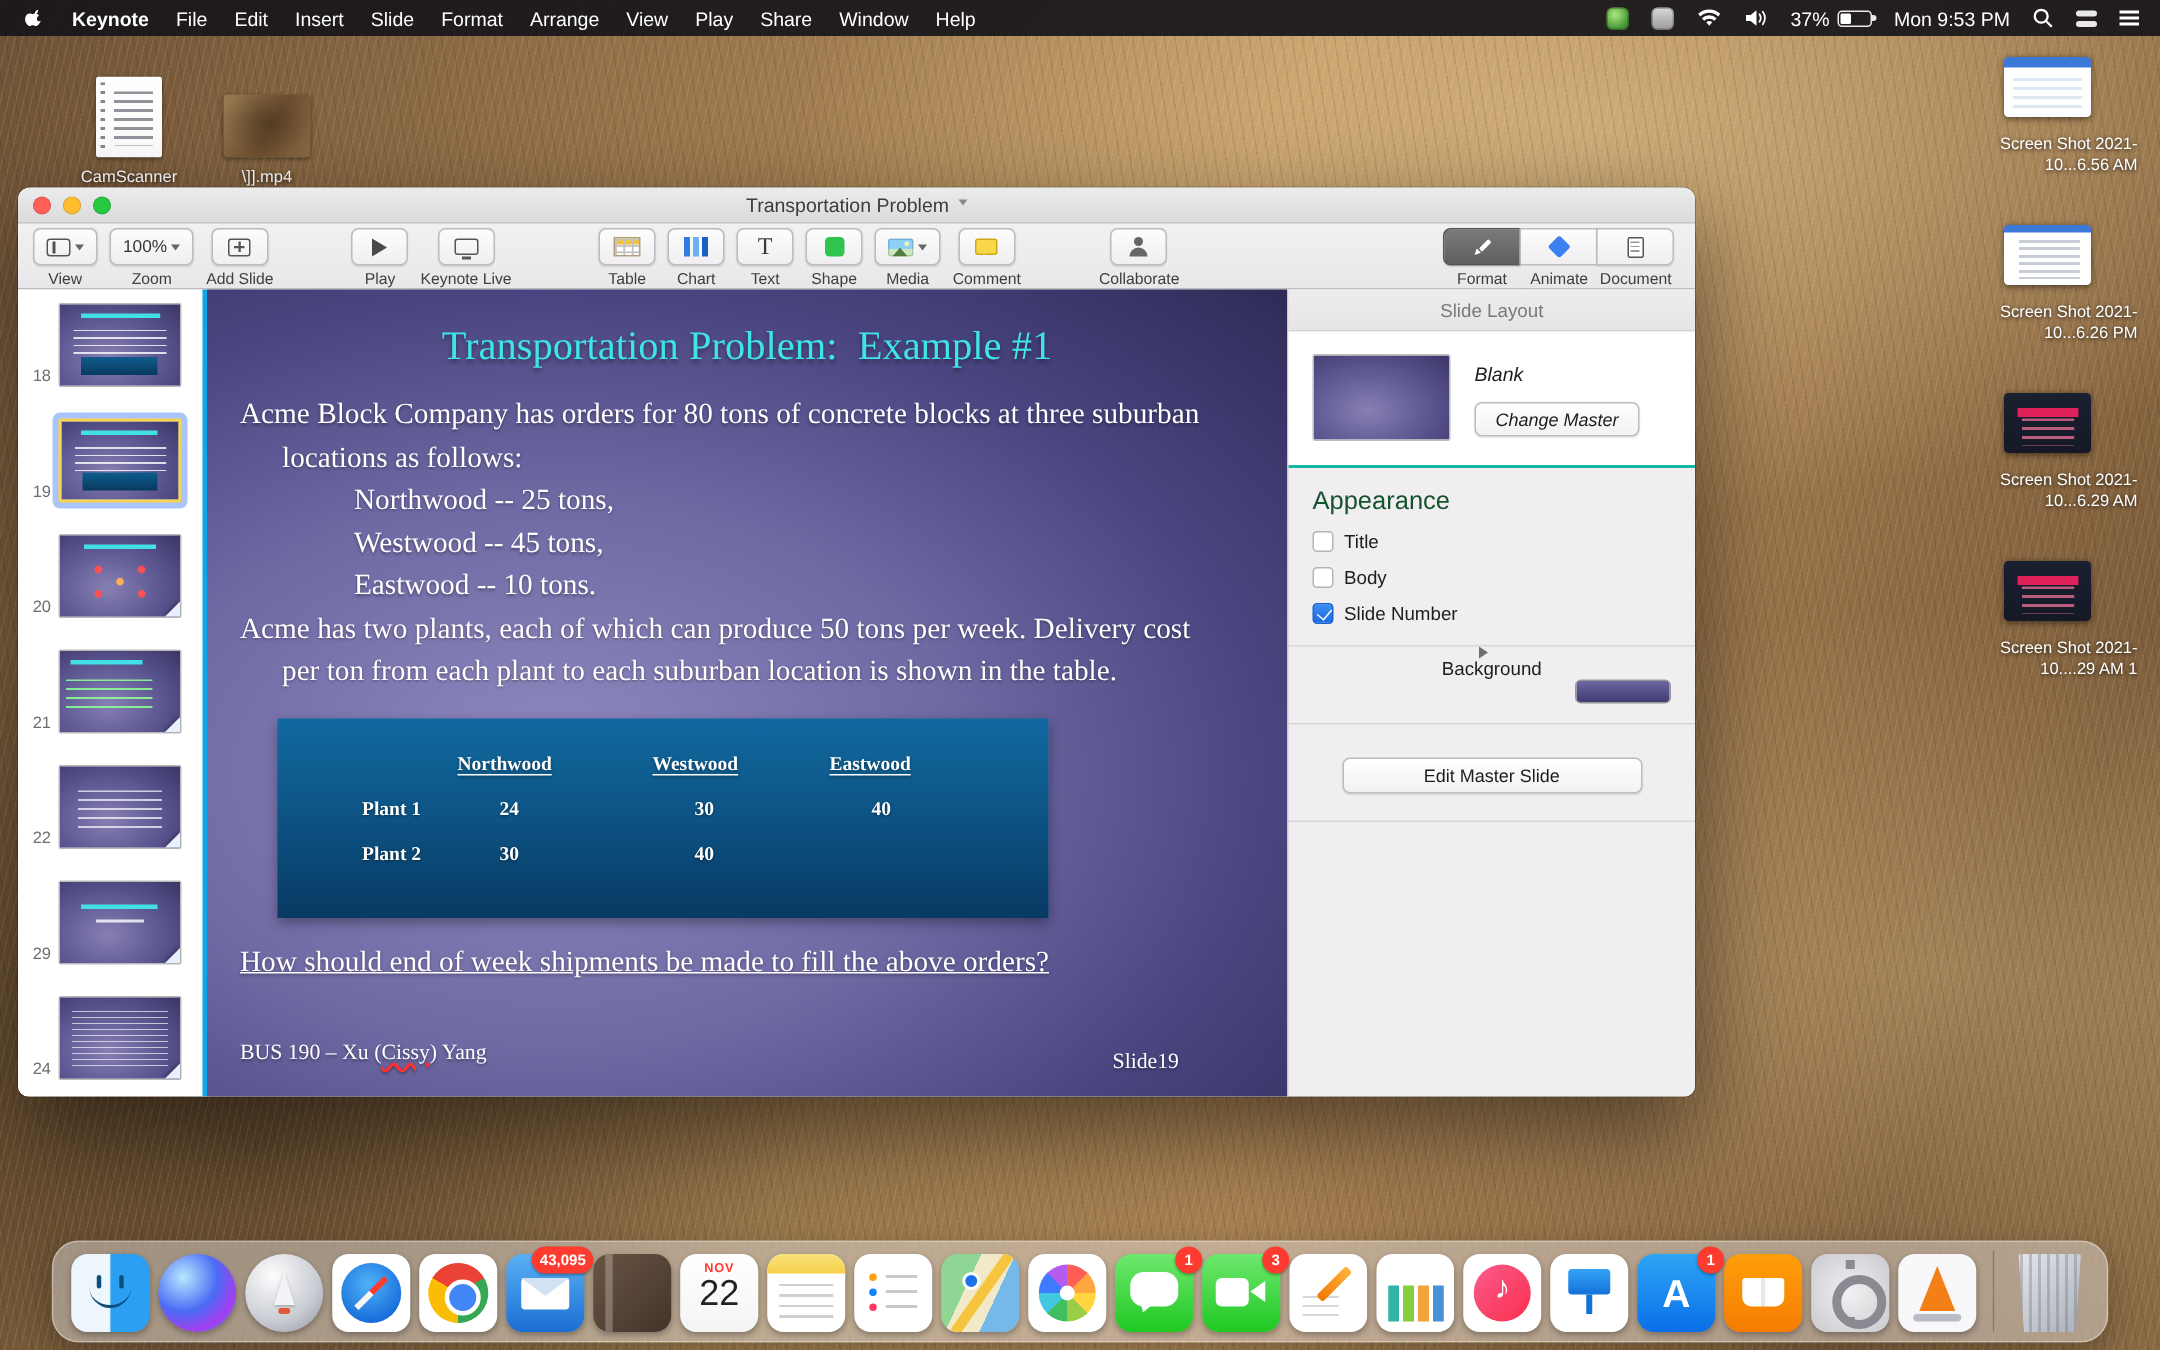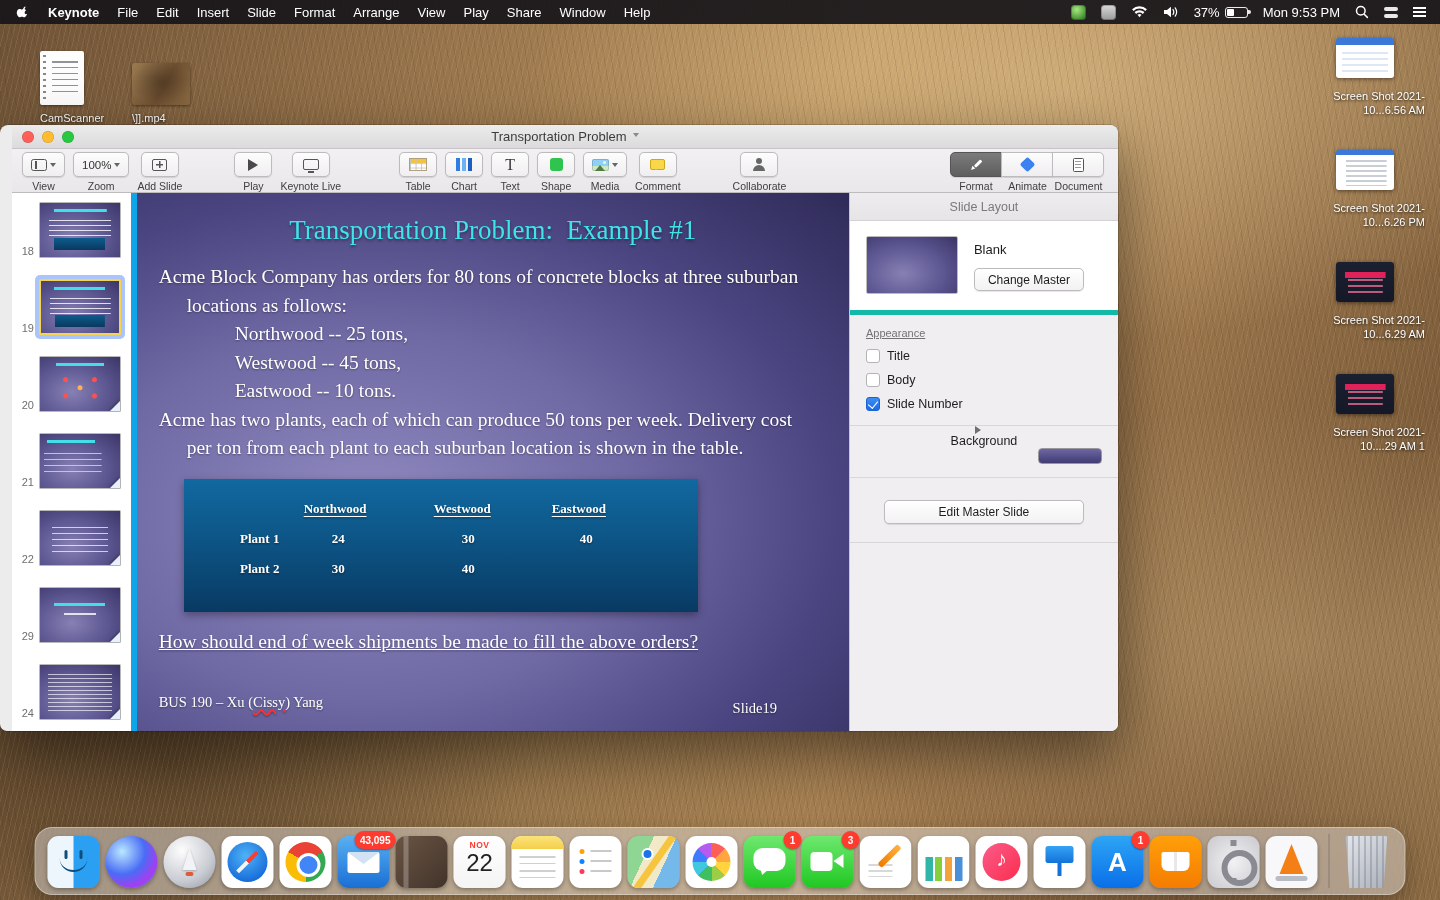--- a/index.html
+++ b/index.html
@@ -39,21 +39,21 @@
   .battery-shell::after { content:""; position:absolute; right:-4px; top:2.5px; width:2.5px; height:4px;
     background:rgba(255,255,255,.9); border-radius:0 2px 2px 0; }
   .battery-fill { position:absolute; left:1px; top:1px; bottom:1px; width:37%; background:#fff; border-radius:1px; }
   .cc-icon { display:flex; flex-direction:column; gap:3px; }
   .cc-icon i { display:block; width:14px; height:4px; border-radius:2px; background:rgba(255,255,255,.9); }
   .nc-icon { display:flex; flex-direction:column; gap:2.5px; }
   .nc-icon i { display:block; width:13px; height:1.6px; background:#fff; }
 
   
   #desktop-files { position:absolute; top:32px; left:40px; display:flex; z-index:5; }
-  .df-item { width:92px; height:92px; display:flex; flex-direction:column; align-items:flex-start; justify-content:flex-end; }
+  .df-item { width:92px; height:92px; display:flex; flex-direction:column; align-items:center; justify-content:flex-end; }
   .df-label { margin-top:7px; font-size:11px; color:#fff; text-shadow:0 1px 3px rgba(0,0,0,.85); }
   .df-camscanner { width:44px; height:54px; background:#fdfdfd; border-radius:2px; box-shadow:0 1px 3px rgba(0,0,0,.45);
     background-image:
       repeating-linear-gradient(rgba(120,120,130,.8) 0 1.5px, transparent 1.5px 6px),
       repeating-linear-gradient(#888 0 2px, transparent 2px 6px);
     background-size: 26px 36px, 3px 46px;
     background-position: 12px 10px, 3px 4px;
     background-repeat:no-repeat; background-color:#fdfdfd; }
   .df-video { width:58px; height:42px; border-radius:3px; box-shadow:0 1px 3px rgba(0,0,0,.45);
     background:
@@ -79,23 +79,23 @@
   .ss-dark { background-image:
       linear-gradient(#e0215a,#e0215a),
       repeating-linear-gradient(rgba(255,120,160,.7) 0 2px, transparent 2px 6px),
       linear-gradient(#1b2030,#141827);
     background-size:70% 6px, 60% 18px, 100% 100%;
     background-position:50% 28%, 50% 75%, 0 0; background-repeat:no-repeat; }
   .ss-label { margin-top:12px; font-size:11px; line-height:1.25; color:#fff; text-align:right;
     text-shadow:0 1px 3px rgba(0,0,0,.85); width:120px; }
 
   
-  #keynote-window { position:absolute; left:0; top:125px; width:1118px; height:606px; z-index:10;
+  #keynote-window { position:absolute; left:12px; top:125px; width:1118px; height:606px; z-index:10;
     border-radius:8px 8px 7px 7px; overflow:hidden;
-    box-shadow:0 22px 60px rgba(0,0,0,.5), 0 0 0 .5px rgba(0,0,0,.3); background:#ececec;padding-left:12px; }
+    box-shadow:0 22px 60px rgba(0,0,0,.5), 0 0 0 .5px rgba(0,0,0,.3); background:#ececec; }
 
   #titlebar { height:24px; background:linear-gradient(#ececec,#dcdadc); border-bottom:1px solid #c6c4c6;
     display:flex; align-items:center; position:relative; }
   .traffic { display:flex; gap:8px; padding-left:10px; }
   .tl { width:12px; height:12px; border-radius:50%; box-shadow:inset 0 0 0 .5px rgba(0,0,0,.2); }
   .tl-close { background:#ff5f57; } .tl-min { background:#febc2e; } .tl-zoom { background:#28c840; }
   #window-title { position:absolute; left:0; right:0; text-align:center; font-size:13px; color:#3c3c3c; }
   #window-title .wt-chev { display:inline-block; margin-left:6px; border:3.5px solid transparent;
     border-top:4.5px solid #8a8a8a; vertical-align:1px; }
 
@@ -153,21 +153,21 @@
   .sel .tbi-format::before { background:#fff; } .sel .tbi-format::after { border-top-color:#fff; }
   .tbi-animate { width:11px; height:11px; background:#3b82f0; border-radius:2px; transform:rotate(45deg); }
   .tbi-document { width:11px; height:14px; background:#fff; border:1.5px solid #555; border-radius:1.5px; }
   .tbi-document::before { content:""; position:absolute; left:1.5px; right:1.5px; top:2px;
     height:7px; background:repeating-linear-gradient(#999 0 1px, transparent 1px 3px); }
 
   
   #window-body { display:flex; height:538px; }
 
   
-  #slide-nav { width:126px; background:#fff; border-right:6px solid #0ea5e9; padding:9px 0 0 0; overflow:hidden; }
+  #slide-nav { width:126px; background:#fff; border-right:3px solid #0ea5e9; padding:9px 0 0 0; overflow:hidden; }
   .nav-row { display:flex; height:56px; margin-bottom:21px; }
   .nav-num { width:22px; font-size:11px; color:#6e6e6e; text-align:right; margin-right:5px;
     align-self:flex-end; padding-bottom:1px; }
   .thumb-wrap { position:relative; width:82px; height:56px; }
   .thumb-wrap.selected::before { content:""; position:absolute; inset:-4px; background:rgba(77,134,247,.48); border-radius:5px; }
   .thumb { position:absolute; inset:0; border:1px solid rgba(0,0,0,.28); border-radius:1.5px;
     background:radial-gradient(ellipse at 40% 65%, #8680b4 0%, #5b5590 55%, #3a3566 100%); }
   .thumb-wrap.selected .thumb { border:2px solid #f6d44d; }
   .thumb.fold::after { content:""; position:absolute; right:0; bottom:0;
     border-left:10px solid transparent; border-bottom:10px solid #e8f0fd; filter:drop-shadow(-1px -1px 1px rgba(0,0,0,.25)); }
@@ -227,30 +227,30 @@
   .st-label { padding-left:40px;text-align:center; }
   #slide-question { position:absolute; left:22px; top:438px; font-size:19.5px; text-shadow:0 1px 2px rgba(0,0,0,.4);text-decoration:underline; }
   #slide-footer { position:absolute; left:22px; bottom:20px; font-size:14.5px; text-shadow:0 1px 2px rgba(0,0,0,.4); }
   #slide-footer .miss { text-decoration:underline wavy #ff3030 1.5px; text-underline-offset:2px; }
   #slide-number { position:absolute; right:72px; bottom:14px; font-size:14.5px; text-shadow:0 1px 2px rgba(0,0,0,.4); }
 
   
   #inspector { width:272px; background:#f0eef0; border-left:1px solid #c9c7c9; display:flex; flex-direction:column; }
   #insp-header { height:28px; background:linear-gradient(#eeecee,#e6e4e6); border-bottom:1px solid #d4d2d4;
     display:flex; align-items:center; justify-content:center; font-size:12.5px; color:#7a7a7a; }
-  #insp-layout { background:#fff; border-bottom:5px solid #14b8a6; padding:15px 16px 16px; display:flex; gap:16px; }
+  #insp-layout { background:#fff; border-bottom:2px solid #14b8a6; padding:15px 16px 16px; display:flex; gap:16px;font-style:italic; }
   #insp-thumb { width:92px; height:58px; border:1px solid #bcbabc; border-radius:2px;
     background:radial-gradient(ellipse at 40% 65%, #8680b4 0%, #5b5590 55%, #3a3566 100%); }
   .insp-layout-right { display:flex; flex-direction:column; align-items:flex-start; padding-top:6px; }
   #insp-layout-name { font-size:13px; color:#1d1d1d; }
   #change-master-btn { margin-top:11px; padding:3.5px 13px; font-size:12px; color:#1d1d1d;
     background:linear-gradient(#fff,#f3f1f3); border:1px solid #bdbbbd; border-radius:5px;
     box-shadow:0 .5px 1px rgba(0,0,0,.1); cursor:default; }
   #insp-appearance { padding:12px 16px 14px; border-bottom:1px solid #d8d6d8; }
-  #appearance-label { font-size:11px; color:#737373;text-decoration:underline; }
+  #appearance-label { font-size:17px; color:#14532d; }
   .cb-row { display:flex; align-items:center; gap:7px; margin-top:10px; }
   .cb-box { width:14px; height:14px; border-radius:3px; border:1px solid #b5b3b5; background:#fff; position:relative; }
   .cb-box.checked { background:linear-gradient(#3f8df2,#1a6ae6); border-color:#1a62d2; }
   .cb-box.checked::after { content:""; position:absolute; left:3.5px; top:1px; width:5px; height:8px;
     border:solid #fff; border-width:0 1.8px 1.8px 0; transform:rotate(40deg); }
   .cb-label { font-size:12.5px; color:#1d1d1d; }
   #insp-background { padding:0 16px; height:52px; display:flex; align-items:center; border-bottom:1px solid #d8d6d8;flex-direction:column; }
   .disclosure { border:4.5px solid transparent; border-left:6px solid #6f6f6f; margin-right:7px; }
   #background-label { font-size:12.5px; color:#1d1d1d; }
   #background-swatch { margin-left:auto; width:64px; height:16px; border-radius:4px;

